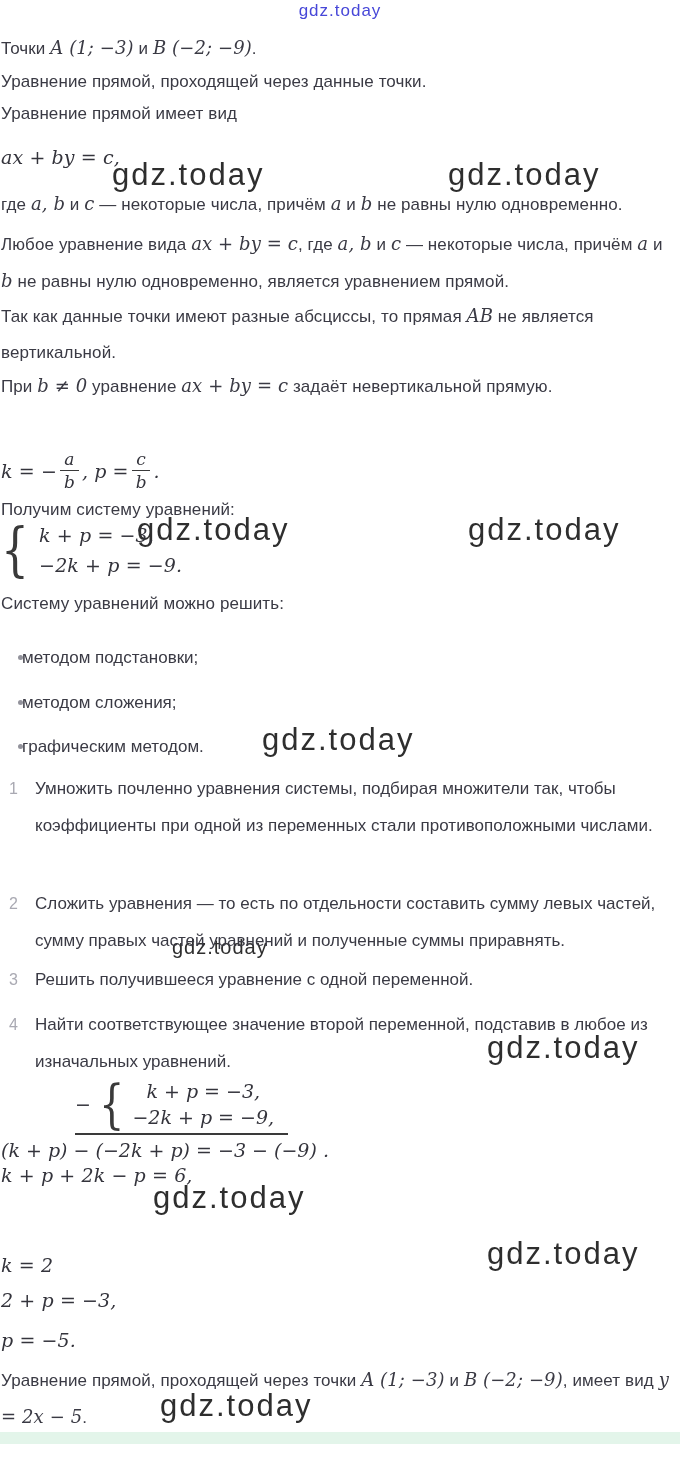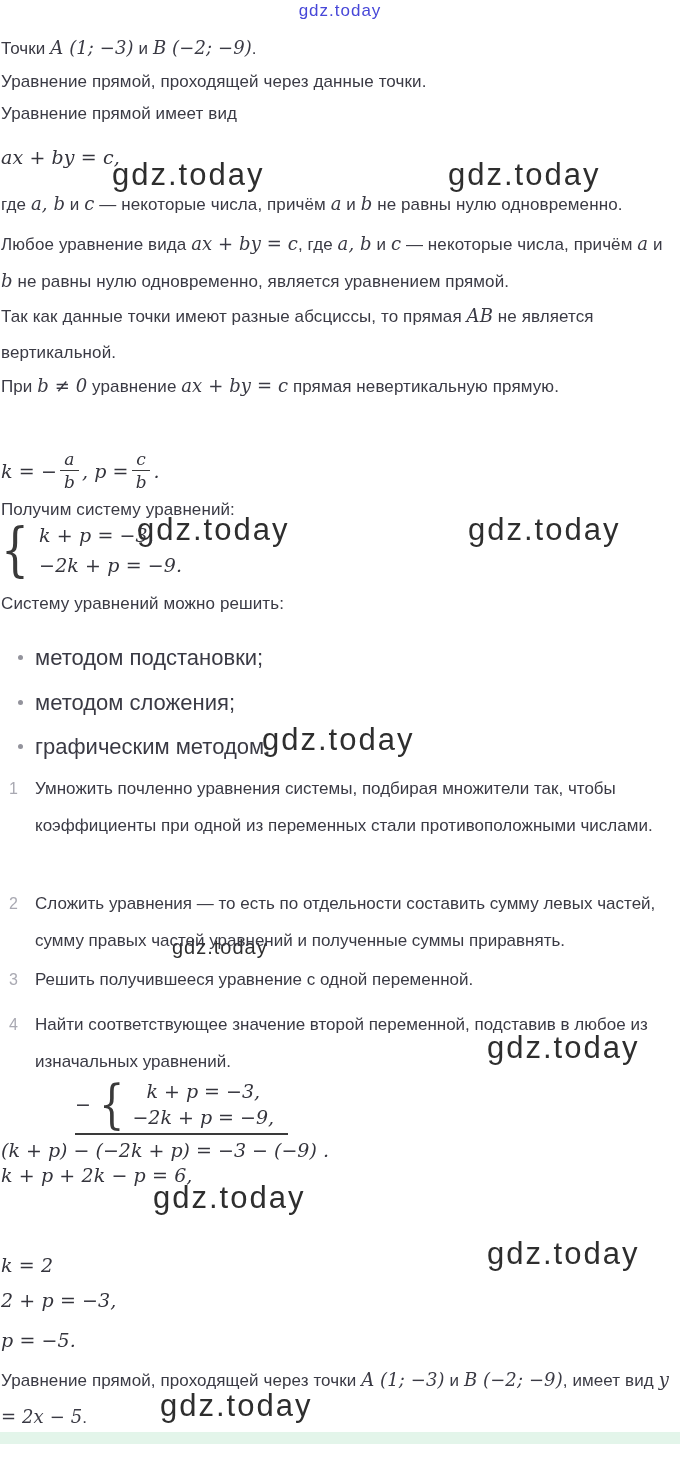--- a/index.html
+++ b/index.html
@@ -39,21 +39,21 @@
   .frac .fd { padding: 0 4px; }
   .fracline { display: flex; align-items: center; }
 
   
   .sys { display: flex; align-items: center; gap: 10px; }
   .brace { font-family: "DejaVu Serif", serif; font-size: 44px; font-weight: 300; color: #3a3a3a;
            transform: scaleY(1.3); transform-origin: center; line-height: 1; }
   .sys-rows { display: flex; flex-direction: column; }
 
   
-  .bullet { position: absolute; left: 0; right: 2px; padding-left: 35px; font-size: 22px; line-height: 20px; }
+  .bullet { position: absolute; left: 0; right: 2px; padding-left: 22px; font-size: 17px; line-height: 20px; }
   .dot { position: absolute; left: 18px; top: 7px; width: 5px; height: 5px; border-radius: 50%; background: #93939c; }
 
   
   .step { position: absolute; left: 0; right: 0; padding-left: 35px; font-size: 17px; line-height: 37px; }
   .step .num { position: absolute; left: 9px; top: 0; color: #a9a9b2; font-size: 16px; }
 
   
   .elim { position: absolute; left: 1px; }
   .elim-top { display: inline-flex; align-items: center; gap: 8px; margin-left: 74px;
               border-bottom: 2px solid #3a3a3a; padding-bottom: 3px; padding-right: 14px; }
@@ -98,21 +98,21 @@
 
   <div class="blk" style="top:226px">
     <span>Любое уравнение вида </span><span class="m">ax + by = c</span><span>, где </span><span class="m">a, b</span><span> и </span><span class="m">c</span><span> — некоторые числа, причём </span><span class="m">a</span><span> и </span><span class="m">b</span><span> не равны нулю одновременно, является уравнением прямой.</span>
   </div>
 
   <div class="blk" style="top:298px">
     <span>Так как данные точки имеют разные абсциссы, то прямая </span><span class="m">AB</span><span> не является вертикальной.</span>
   </div>
 
   <div class="blk" style="top:368px">
-    <span>При </span><span class="m">b ≠ 0</span><span> уравнение </span><span class="m">ax + by = c</span><span> прямая невертикальную прямую.</span>
+    <span>При </span><span class="m">b ≠ 0</span><span> уравнение </span><span class="m">ax + by = c</span><span> задаёт невертикальной прямую.</span>
   </div>
 
 
   <div class="blk mline fracline" style="top:448px">
     <span>k = −</span>
     <span class="frac">
       <span class="fn">a</span>
       <span class="fd">b</span>
     </span>
     <span>, p = </span>

